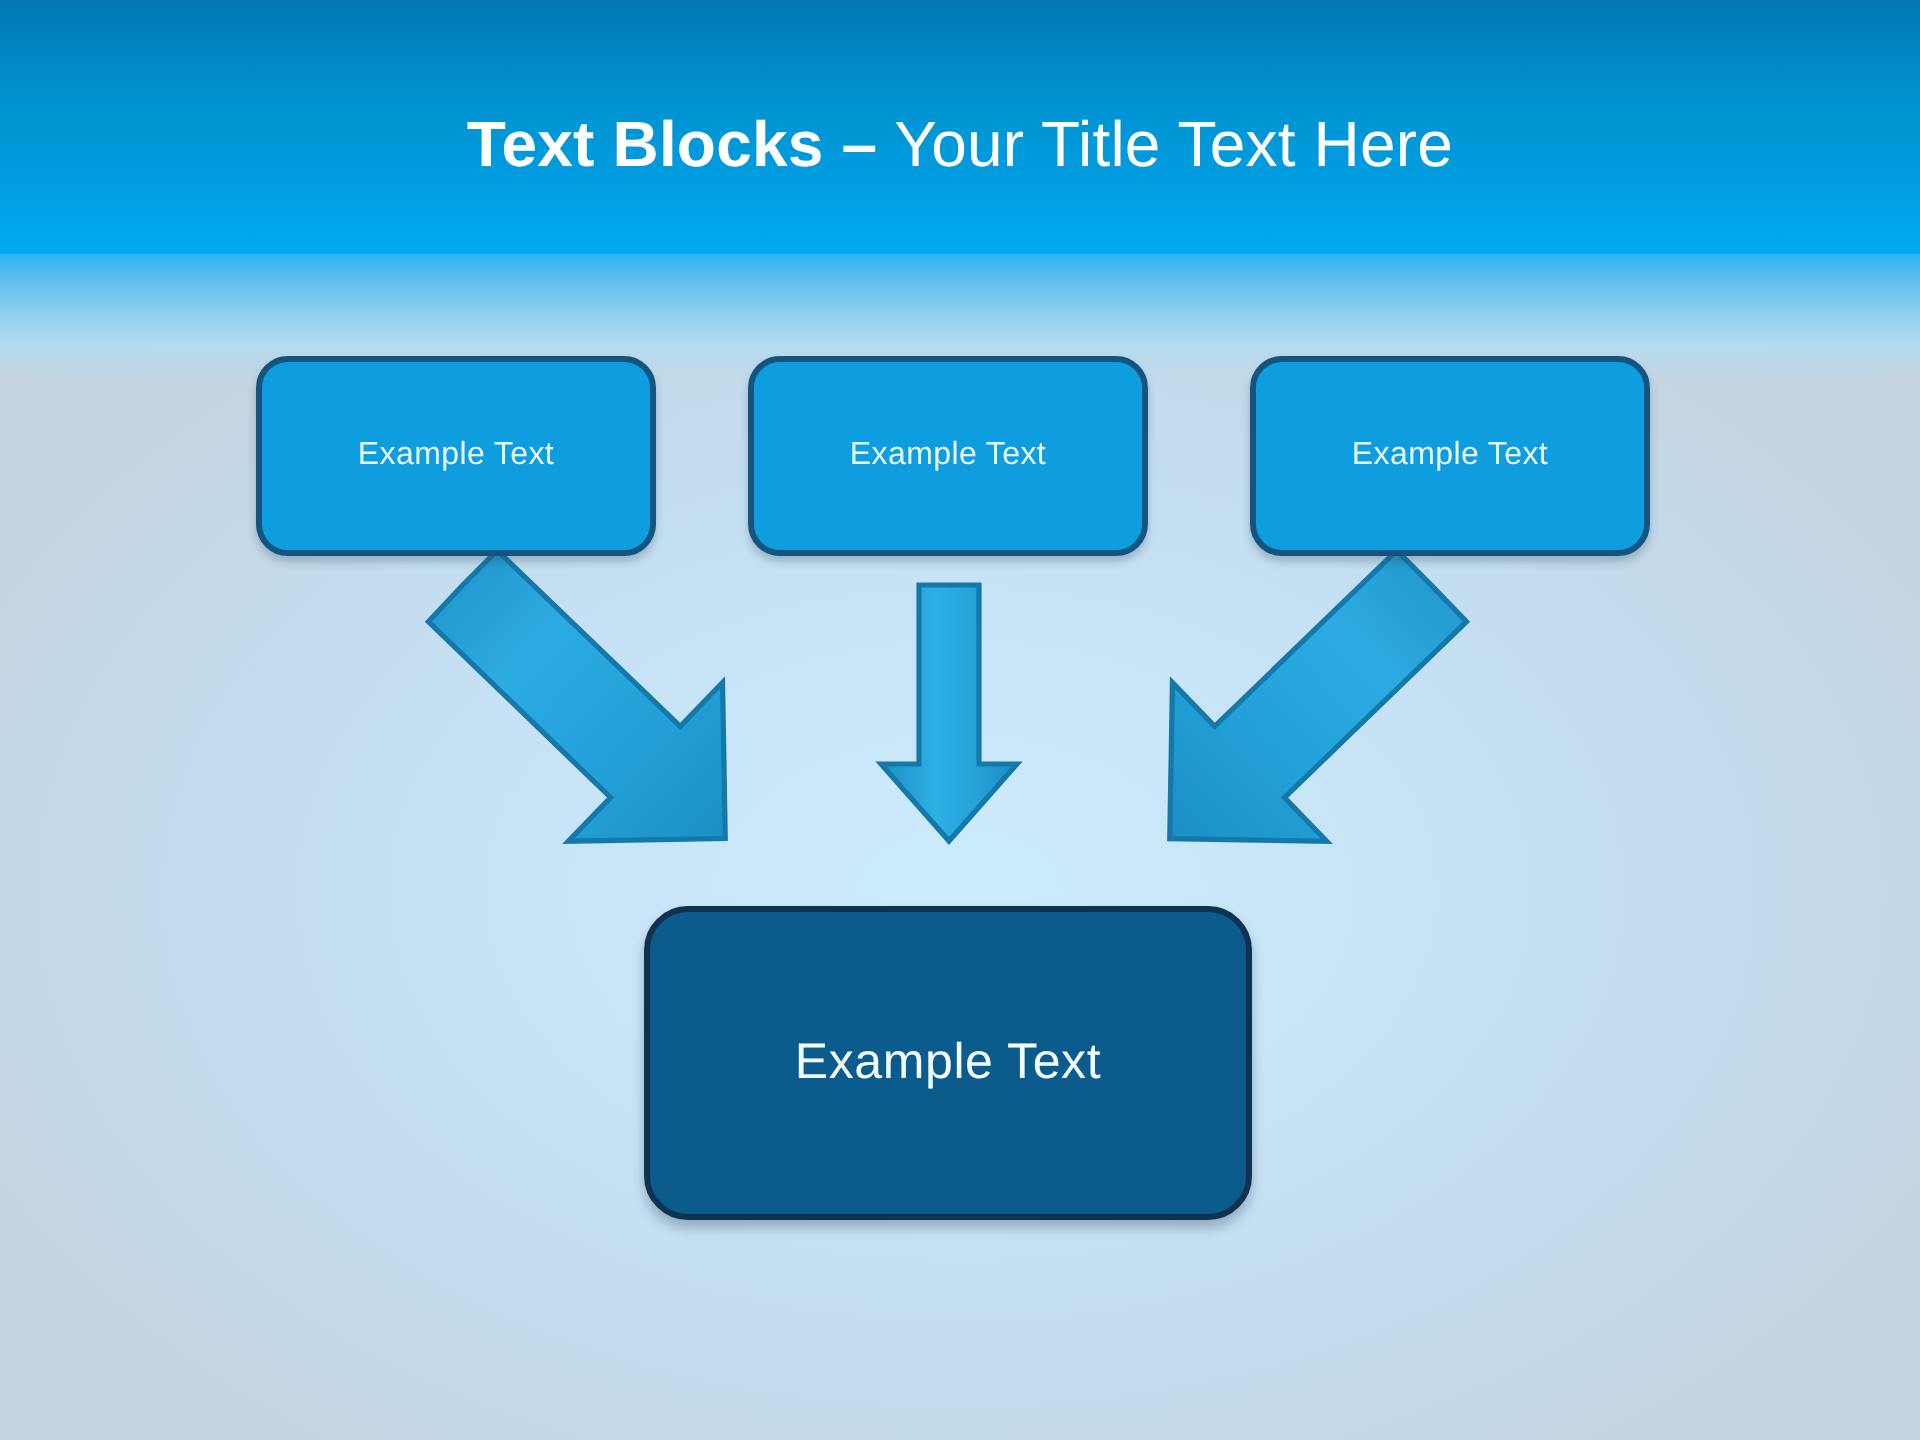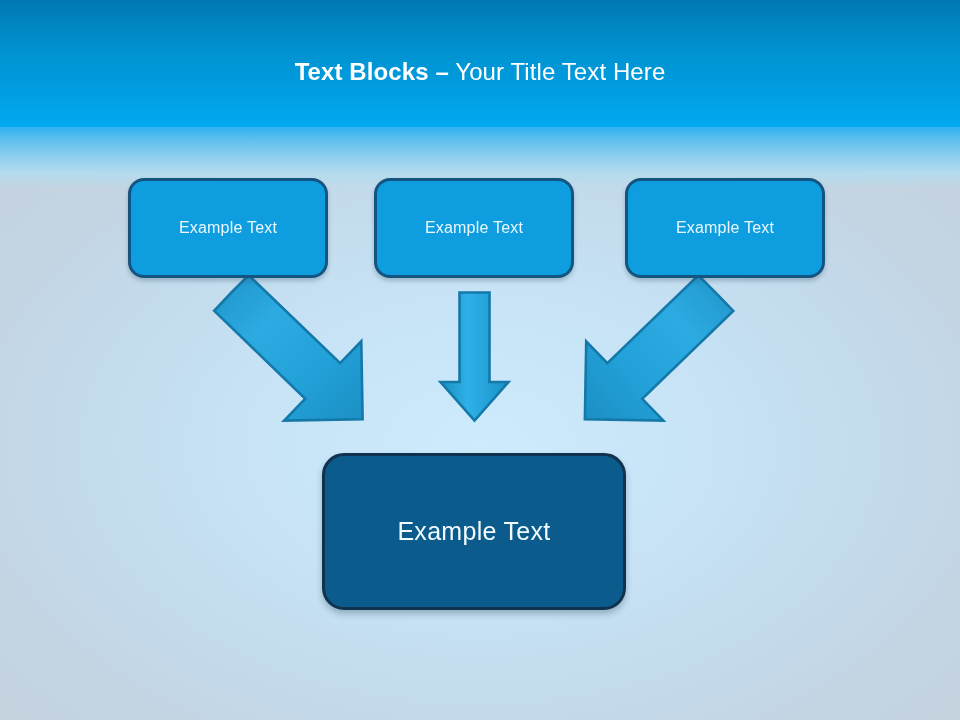--- a/index.html
+++ b/index.html
@@ -56,21 +56,21 @@
     pointer-events: none;
   }
 
   #slide-title {
     position: absolute;
     left: 0;
     top: 52px;
     width: 960px;
     text-align: center;
     color: #ffffff;
-    font-size: 24px;
+    font-size: 32px;
     line-height: 40px;
     letter-spacing: 0.1px;
     white-space: nowrap;
   }
   #slide-title .t-bold { font-weight: bold; }
   #slide-title .t-light { font-weight: normal; }
 
   
   .top-box {
     position: absolute;

